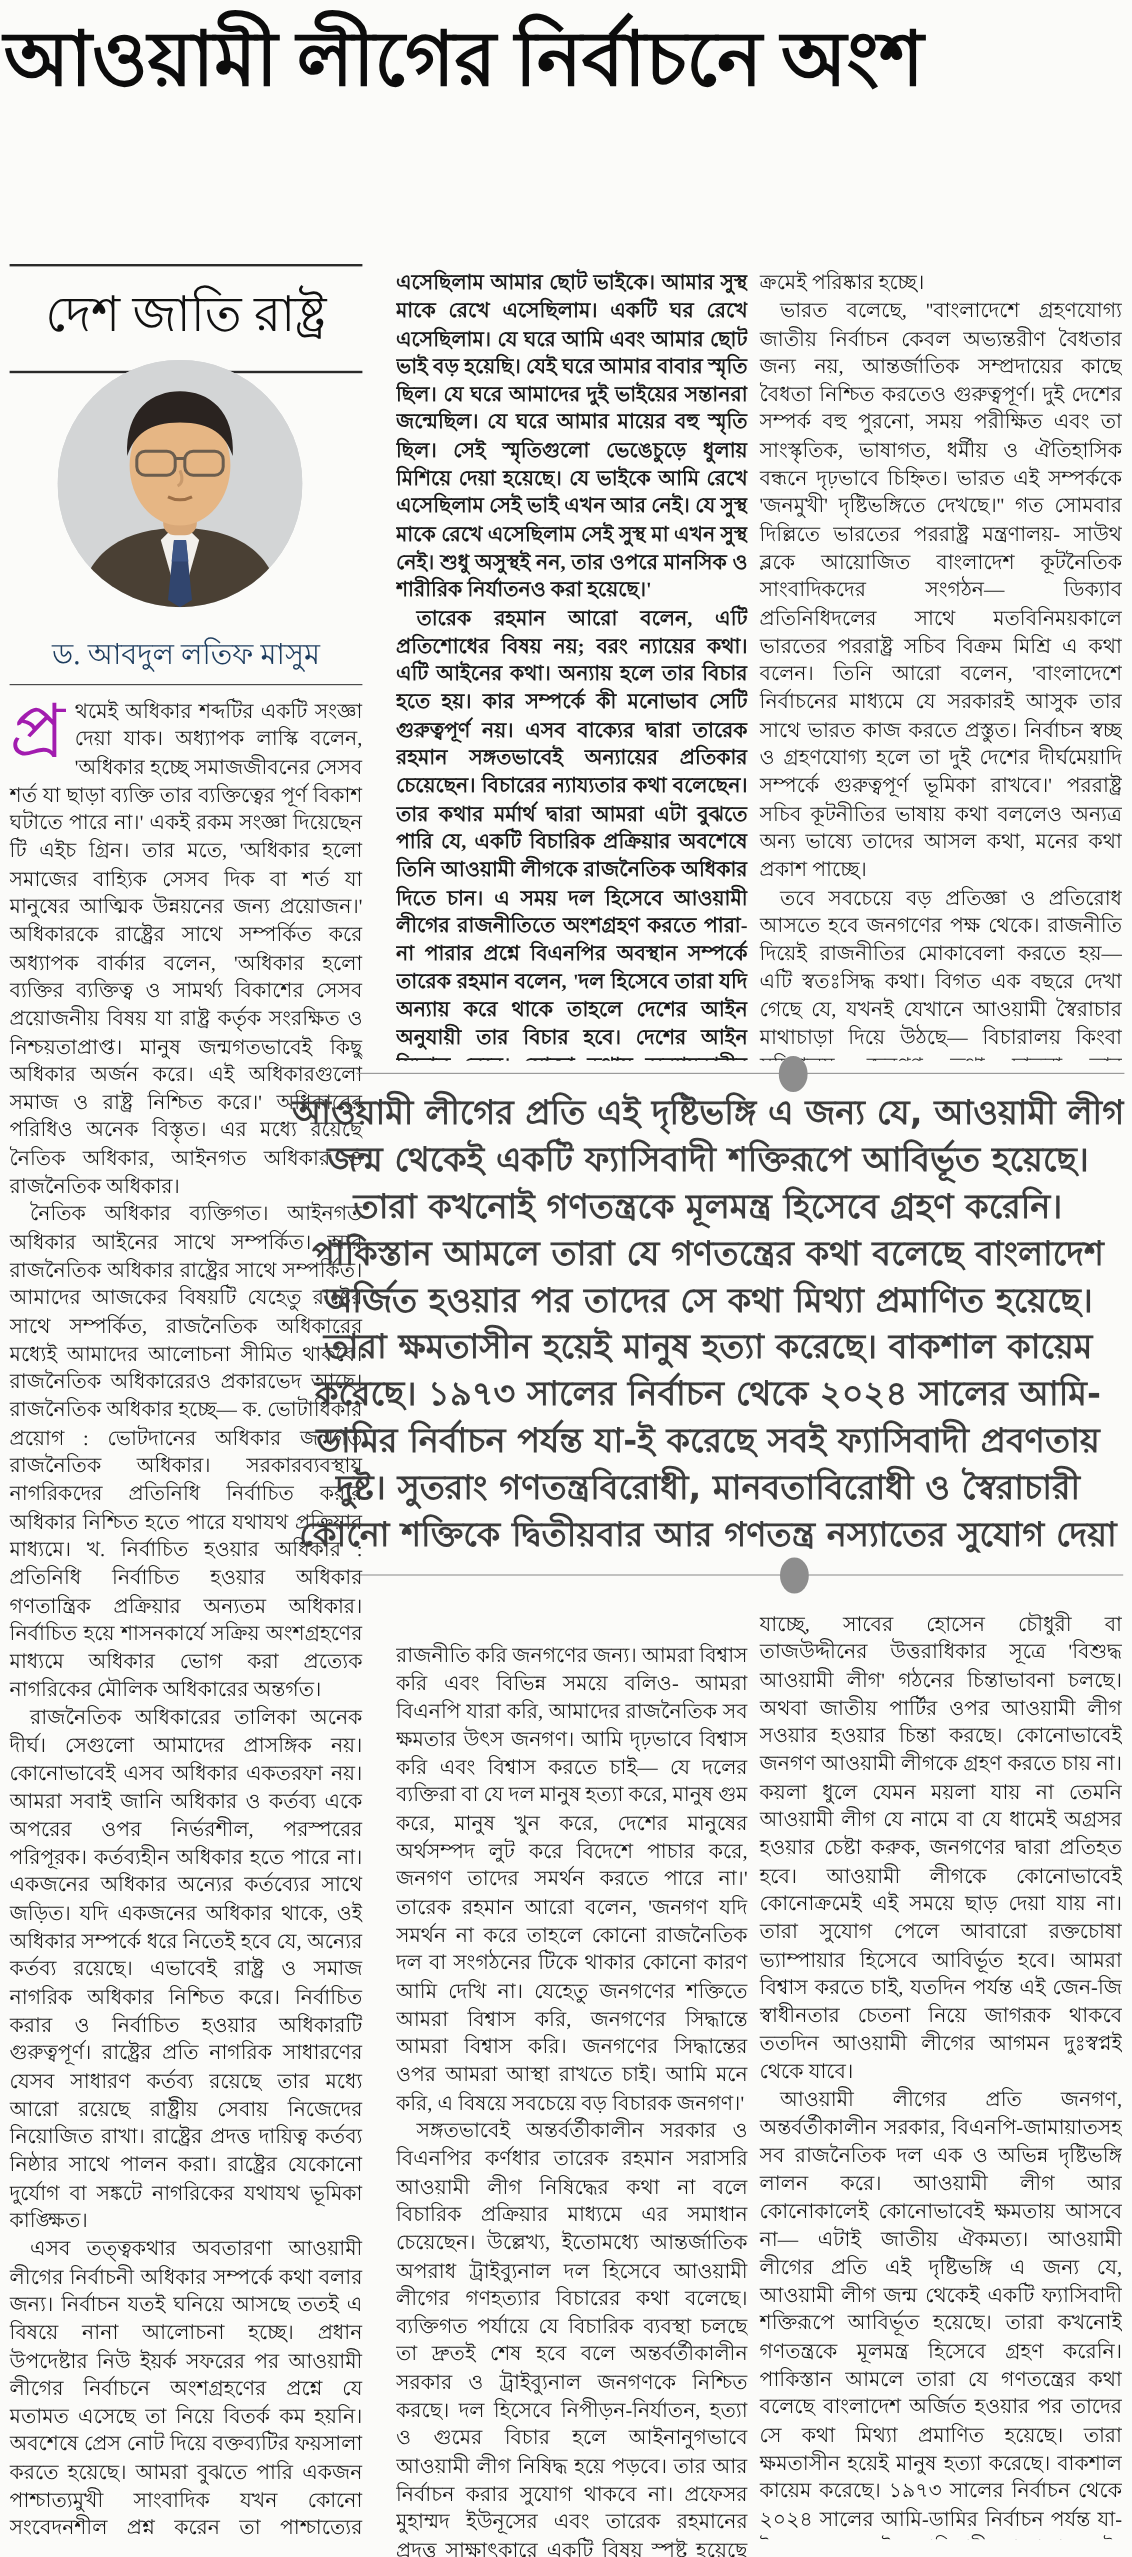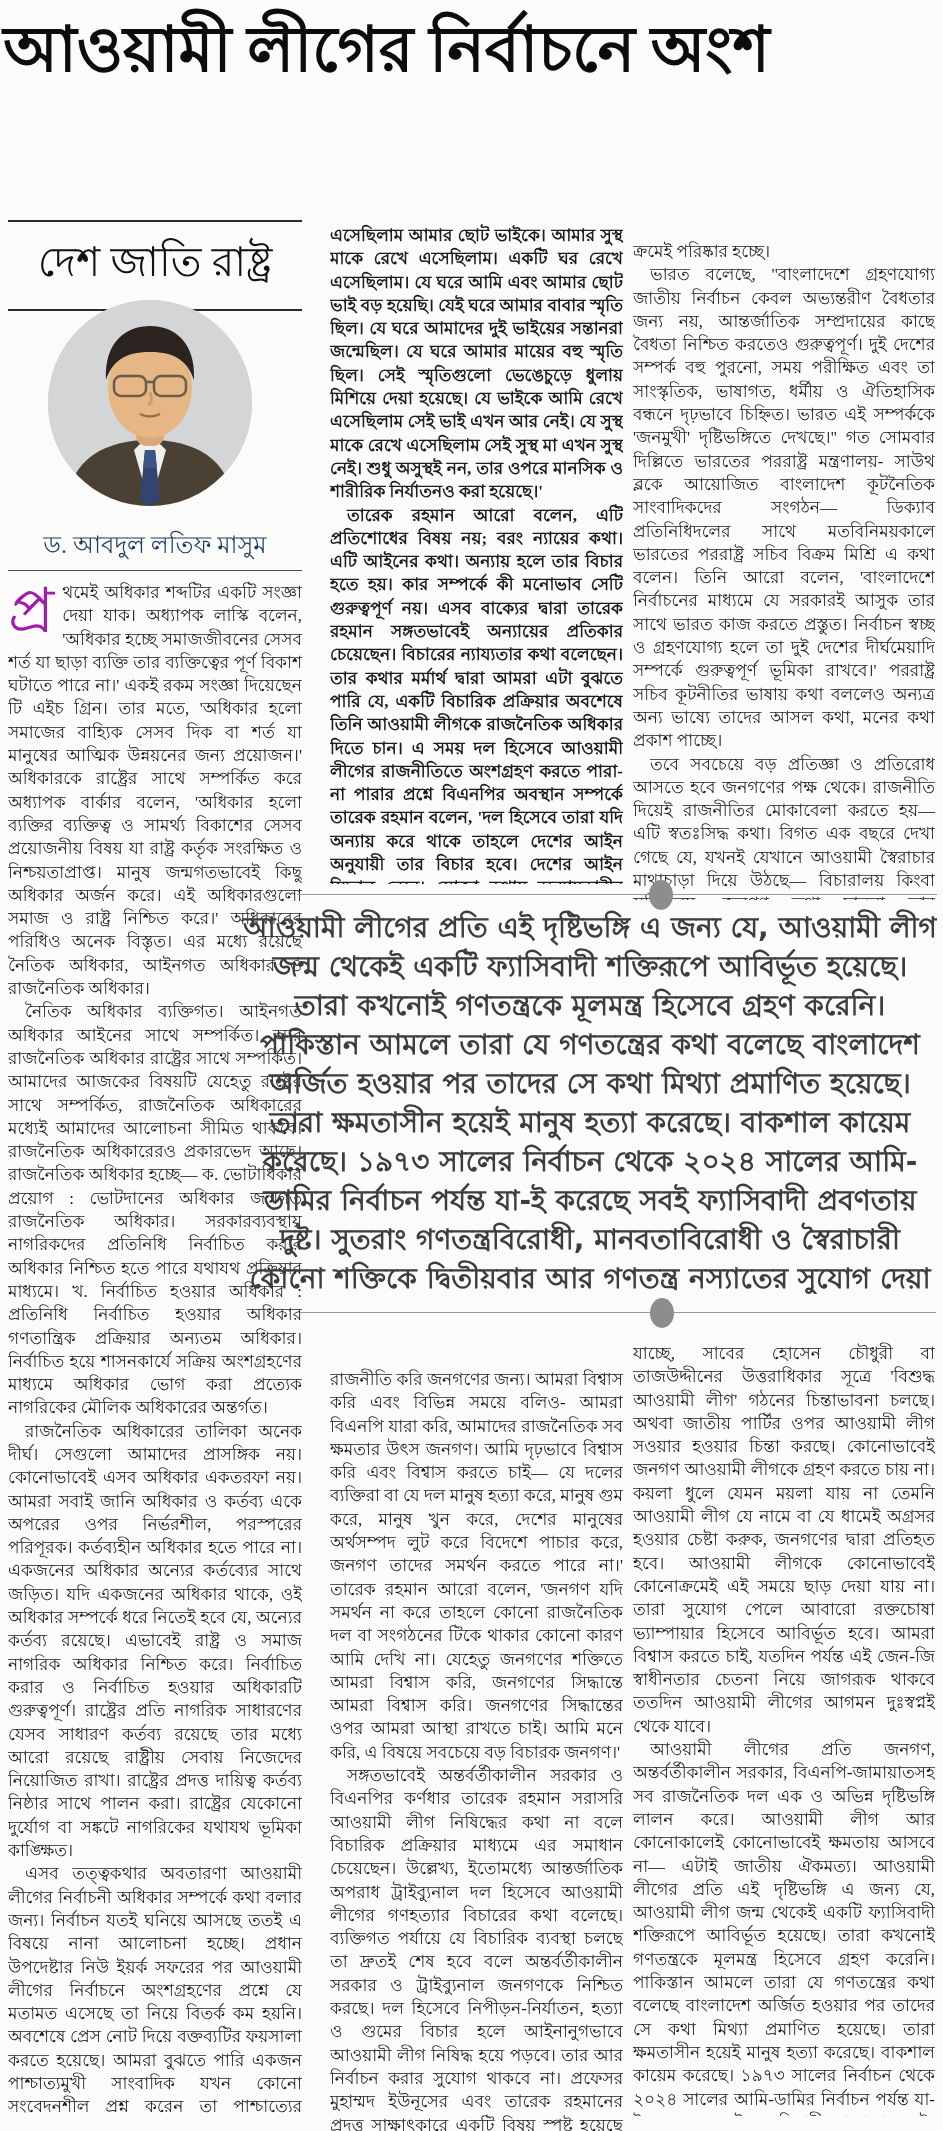--- a/index.html
+++ b/index.html
@@ -33,21 +33,21 @@
   .author-rule{left:8px;top:570px;width:294px;border-top:1.5px solid #4a4a4a;height:0;}
   
   .bodycol{
     font-size:17px;line-height:23.3px;text-align:justify;overflow:hidden;
     color:#1c1c1c;
   }
   .bodycol p{margin:0;padding:0;}
   .bodycol p.ind{text-indent:17px;}
   .col1{left:8px;top:581px;width:294px;height:1532px;}
   .col2t{left:330px;top:224px;width:293px;height:660px;font-weight:bold;}
-  .col3t{left:633px;top:224px;width:302px;height:660px;margin-top:16px;}
+  .col3t{left:633px;top:224px;width:302px;height:660px;}
   .col2b{left:330px;top:1368px;width:293px;height:774px;}
   .col3b{left:633px;top:1342px;width:302px;height:774px;}
   .dropcap{
     float:left;font-size:62px;line-height:52px;padding:4px 8px 0 0;
     font-weight:400;color:#a21caf;
   }
   
   .divider{height:30px;}
   .divider .line{position:absolute;left:0;right:0;top:14px;border-top:1.5px solid #9a9a9a;}
   .divider .dot{position:absolute;left:55%;top:0;width:24px;height:30px;border-radius:50%;background:#8d8d8d;}

